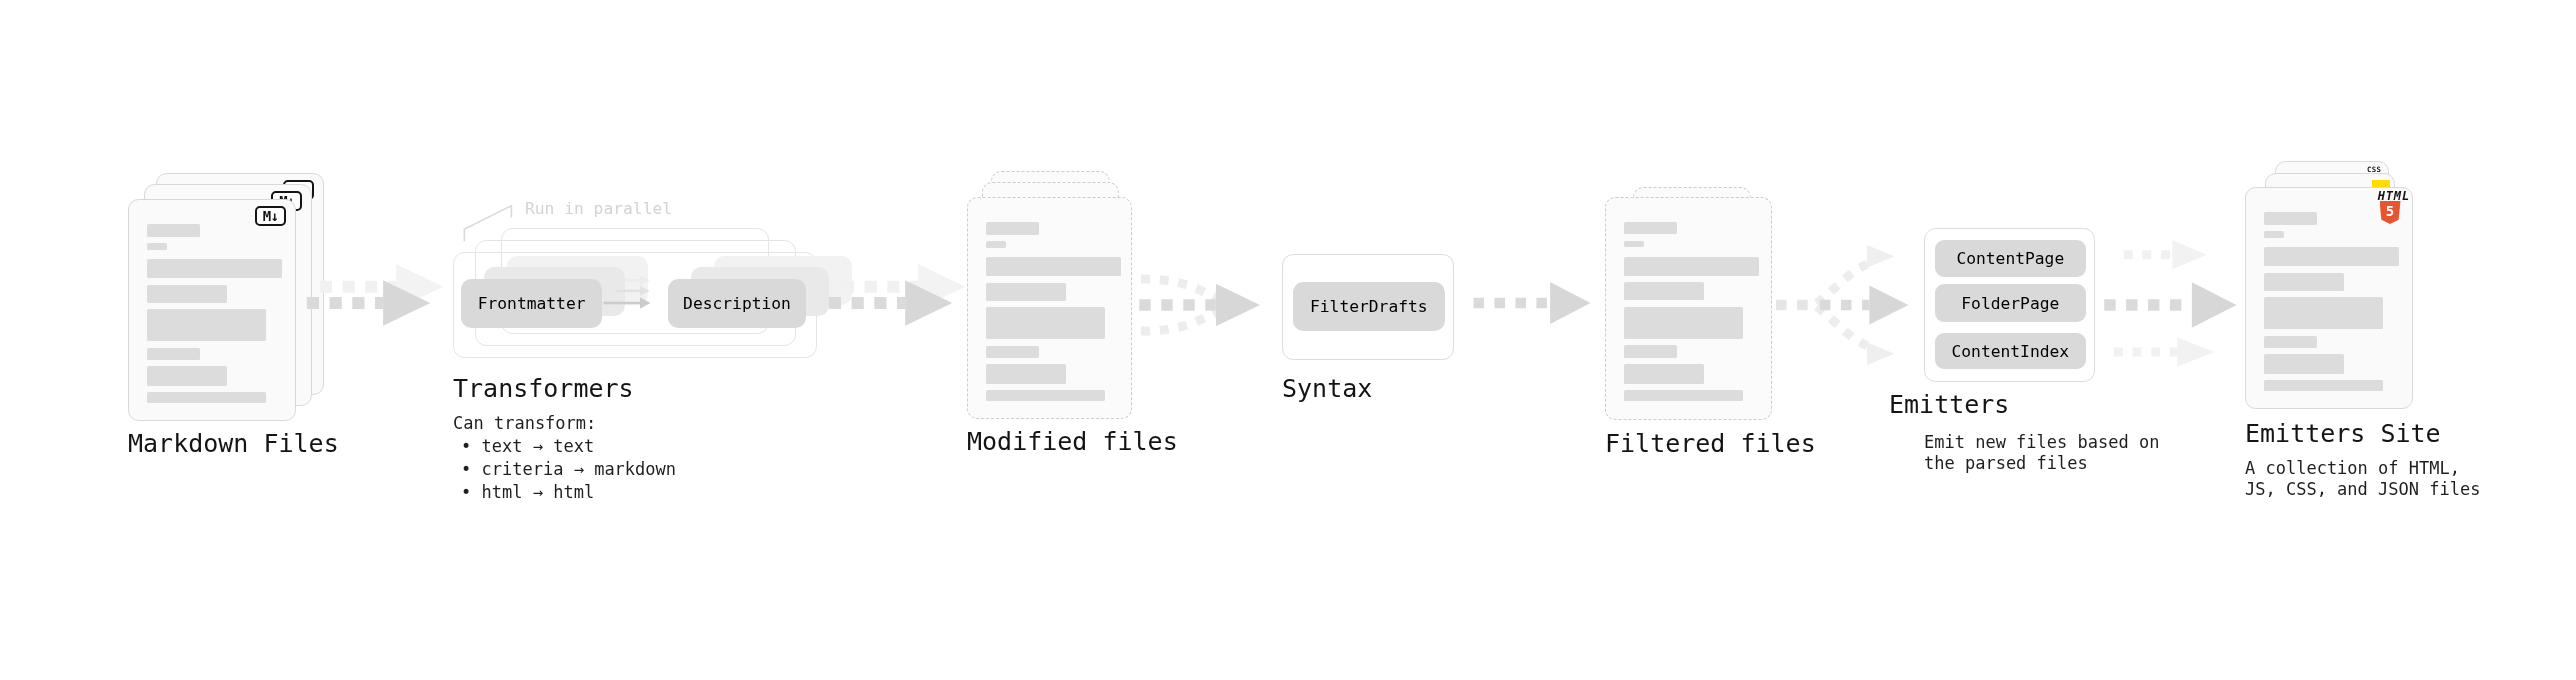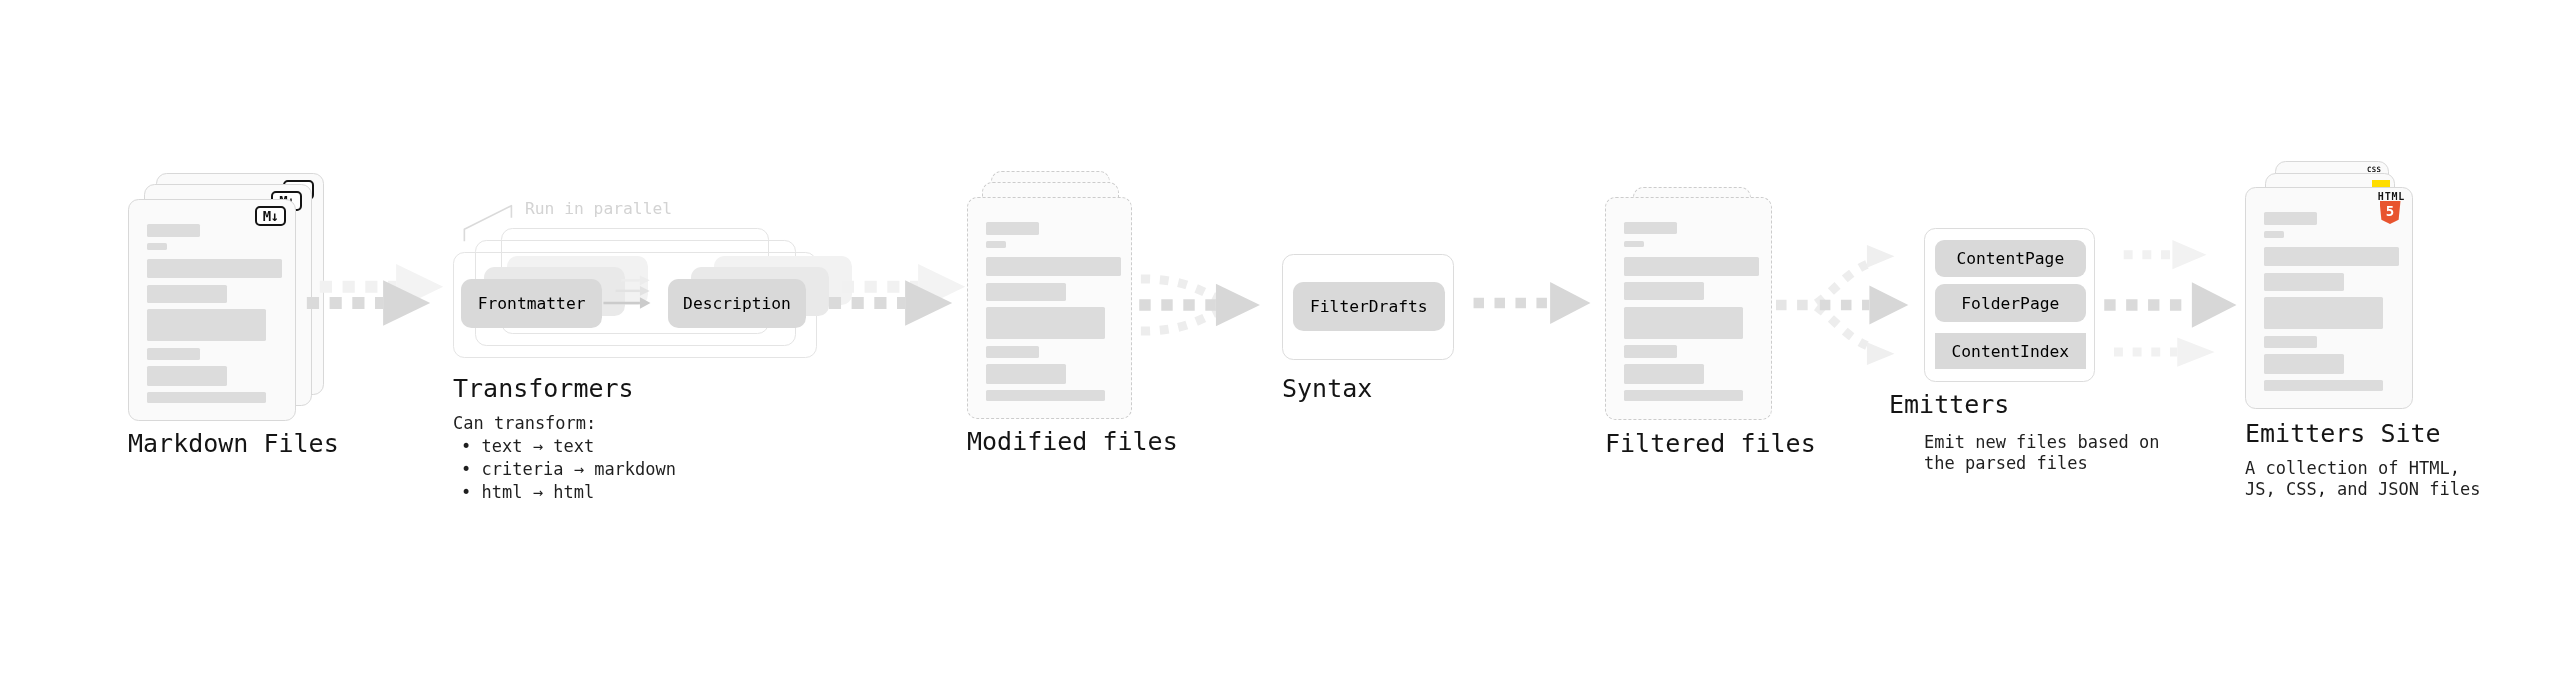--- a/index.html
+++ b/index.html
@@ -49,21 +49,21 @@
   }
   .pill.ghost1 { background:#e9e9e9; }
   .pill.ghost2 { background:#f2f2f2; }
 
   
   .css-badge { position:absolute; top:4.1px; right:3.3px; width:21px; text-align:center; }
   .css-badge .txt { font-size:7.3px; font-weight:bold; color:#141414; letter-spacing:0.4px; line-height:7.3px; }
   .css-badge .bar { width:18px; height:3.3px; background:#2965f1; margin:0.8px auto 0 auto; }
   .js-badge  { position:absolute; top:5.7px; right:4.1px; width:18.7px; height:7.3px; background:#ffdd00; }
   .html-badge { position:absolute; top:4.9px; right:9.8px; width:24.4px; text-align:center; }
-  .html-badge .txt { font-size:10px; font-weight:bold; color:#141414; letter-spacing:0.8px; line-height:7.3px; }
+  .html-badge .txt { font-size:12px; font-weight:bold; color:#141414; letter-spacing:0.8px; line-height:7.3px;font-style:italic; }
   .html-badge .shield {
     width:21px; height:23px; margin:0.8px auto 0 auto; background:#e8542f;
     clip-path:polygon(0% 0%, 100% 0%, 91% 82%, 50% 100%, 9% 82%);
     color:#ffffff; font-size:14px; font-weight:bold; line-height:21px; text-align:center;
   }
   svg { position:absolute; overflow:visible; }
 </style>
 </head>
 <body>
 
@@ -202,21 +202,21 @@
     <path d="M50,82 C 72,98 88,120 112,130" fill="none" stroke="#ededed" stroke-width="11" stroke-dasharray="11 12"></path>
     <polygon points="112,126 112,154 146,140" fill="#efefef"></polygon>
     <line x1="0" y1="80" x2="50" y2="80" stroke="#e5e5e5" stroke-width="13" stroke-dasharray="13 13"></line>
     <line x1="54" y1="80" x2="115" y2="80" stroke="#dadada" stroke-width="13" stroke-dasharray="13 13"></line>
     <polygon points="115,56 115,104 163,80" fill="#d7d7d7"></polygon>
   </svg>
 
   <div class="group-box" style="left:1924px;top:228px;width:171px;height:154px;">
     <div class="pill" style="left:9.8px;top:10.6px;width:151px;height:37px;border-radius:9px;">ContentPage</div>
     <div class="pill" style="left:9.8px;top:55px;width:151px;height:38px;border-radius:9px;">FolderPage</div>
-    <div class="pill" style="left:9.8px;top:104px;width:151px;height:36px;border-radius:0;">ContentIndex</div>
+    <div class="pill" style="left:9.8px;top:104px;width:151px;height:36px;border-radius:9px;">ContentIndex</div>
   </div>
   <div class="node-label" style="left:1889px;top:390px;">Emitters</div>
   <div class="node-desc" style="left:1924px;top:432px;">
     <div>Emit new files based on</div>
     <div>the parsed files</div>
   </div>
 
   <svg style="left:2101px;top:236px;" width="142" height="138" viewBox="0 0 175 170">
     <line x1="28" y1="23" x2="88" y2="23" stroke="#f1f1f1" stroke-width="11" stroke-dasharray="11 12"></line>
     <polygon points="88,5 88,41 130,23" fill="#f2f2f2"></polygon>

